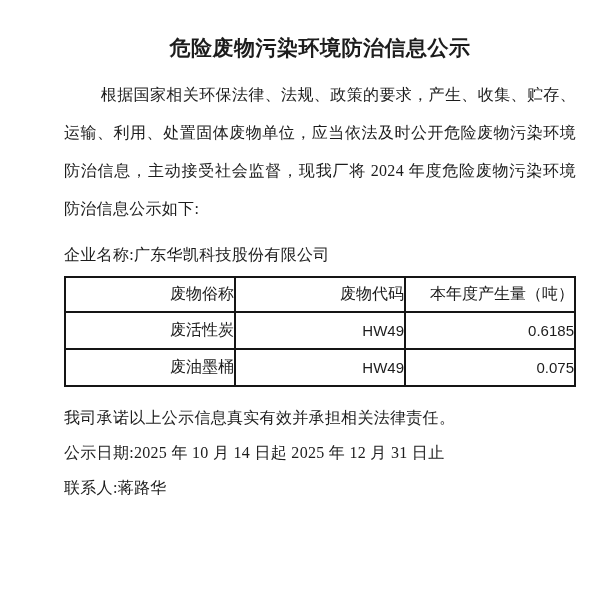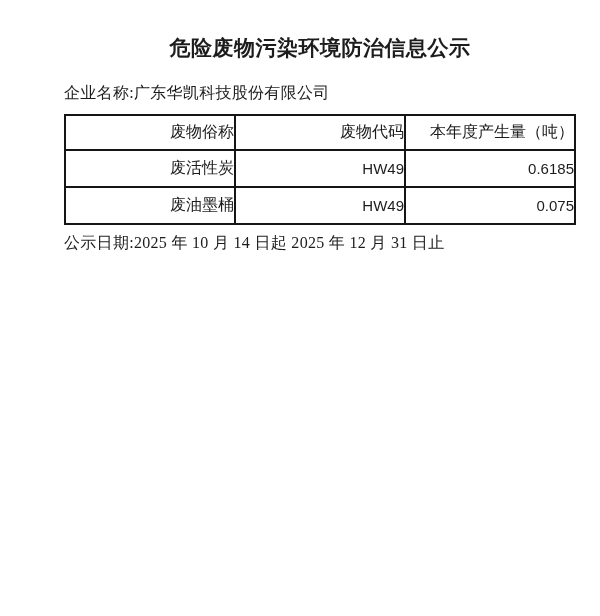--- a/index.html
+++ b/index.html
@@ -73,20 +73,21 @@
   .commitment { margin-top: 14px; }
   .after-line { margin-top: 1px; }
 </style>
 </head>
 <body>
 
 <div class="page">
 
   <h1 class="doc-title">危险废物污染环境防治信息公示</h1>
 
+  <p class="doc-paragraph">根据国家相关环保法律、法规、政策的要求，产生、收集、贮存、运输、利用、处置固体废物单位，应当依法及时公开危险废物污染环境防治信息，主动接受社会监督，现我厂将 2024 年度危险废物污染环境防治信息公示如下:</p>
 
   <p class="doc-line company-line">企业名称:广东华凯科技股份有限公司</p>
 
 
   <table class="waste-table">
     <thead>
       <tr>
         <th>废物俗称</th>
         <th>废物代码</th>
         <th>本年度产生量（吨）</th>
@@ -99,18 +100,20 @@
         <td class="num">0.6185</td>
       </tr>
       <tr>
         <td>废油墨桶</td>
         <td class="num">HW49</td>
         <td class="num">0.075</td>
       </tr>
     </tbody>
   </table>
 
+  <p class="doc-line commitment">我司承诺以上公示信息真实有效并承担相关法律责任。</p>
 
   <p class="doc-line after-line">公示日期:2025 年 10 月 14 日起 2025 年 12 月 31 日止</p>
 
+  <p class="doc-line after-line">联系人:蒋路华</p>
 
 
 </div>
 
 </body></html>

